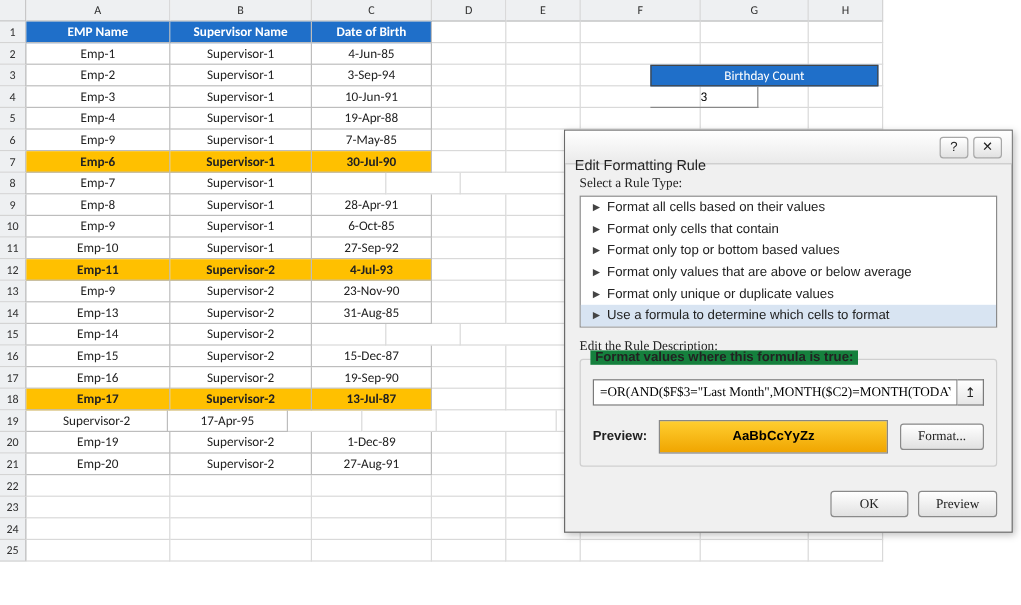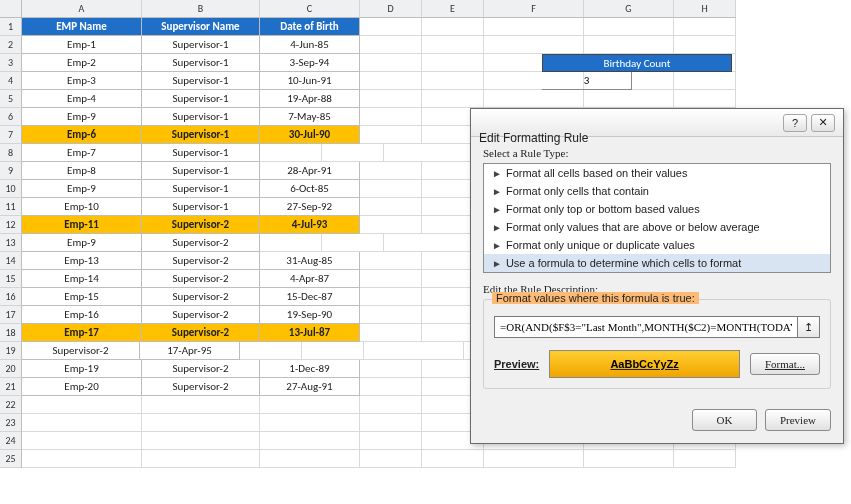--- a/index.html
+++ b/index.html
@@ -193,23 +193,23 @@
       border: 1px solid #cfcfcf;
       border-radius: 3px;
       padding: 10px;
       margin-top: 4px;
       position: relative;
     }
     .group-label {
       position: absolute;
       top: -8px;
       left: 8px;
-      background: #fdba74;
+      background: #15803d;
       padding: 0 4px;
-      font-weight: normal;
+      font-weight: bold;
     }
     
     .formula-row {
       display: flex;
       margin-top: 6px;
       margin-bottom: 12px;
     }
     .formula-input {
       flex: 1;
       height: 22px;
@@ -224,21 +224,20 @@
       border: 1px solid #7a7a7a;
       border-left: none;
       background: linear-gradient(#fff, #e6e6e6);
       display: flex; align-items: center; justify-content: center;
     }
     
     .preview-row {
       display: flex;
       align-items: center;
       gap: 10px;
-      text-decoration: underline;
     }
     .preview-box {
       flex: 1;
       height: 28px;
       border: 1px solid #888;
       background: linear-gradient(#ffce30, #f0a500);
       display: flex; align-items: center; justify-content: center;
       font-weight: bold;
       color: #000;
     }
@@ -418,40 +417,40 @@
         <div class="cell cC gold dcell">4-Jul-93</div>
         <div class="cell cD"></div>
         <div class="cell cE"></div>
         <div class="cell cF"></div>
         <div class="cell cG"></div>
         <div class="cell cH"></div>
       </div>
       <div class="row">
         <div class="cell cA dcell">Emp-9</div>
         <div class="cell cB dcell">Supervisor-2</div>
+        <div class="cell cC dcell">23-Nov-90</div>
         <div class="cell cD"></div>
         <div class="cell cE"></div>
         <div class="cell cF"></div>
         <div class="cell cG"></div>
         <div class="cell cH"></div>
       </div>
       <div class="row">
         <div class="cell cA dcell">Emp-13</div>
         <div class="cell cB dcell">Supervisor-2</div>
         <div class="cell cC dcell">31-Aug-85</div>
         <div class="cell cD"></div>
         <div class="cell cE"></div>
         <div class="cell cF"></div>
         <div class="cell cG"></div>
         <div class="cell cH"></div>
       </div>
       <div class="row">
         <div class="cell cA dcell">Emp-14</div>
         <div class="cell cB dcell">Supervisor-2</div>
-        <div class="cell cC dcell">4-Apr-87</div>
         <div class="cell cD"></div>
         <div class="cell cE"></div>
         <div class="cell cF"></div>
         <div class="cell cG"></div>
         <div class="cell cH"></div>
       </div>
       <div class="row">
         <div class="cell cA dcell">Emp-15</div>
         <div class="cell cB dcell">Supervisor-2</div>
         <div class="cell cC dcell">15-Dec-87</div>

